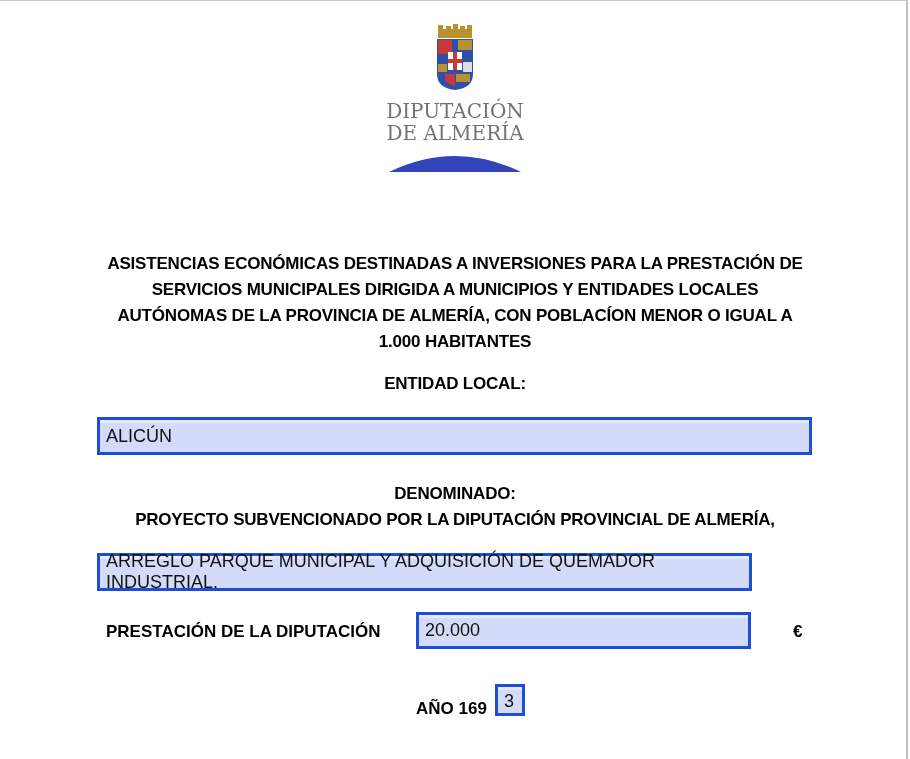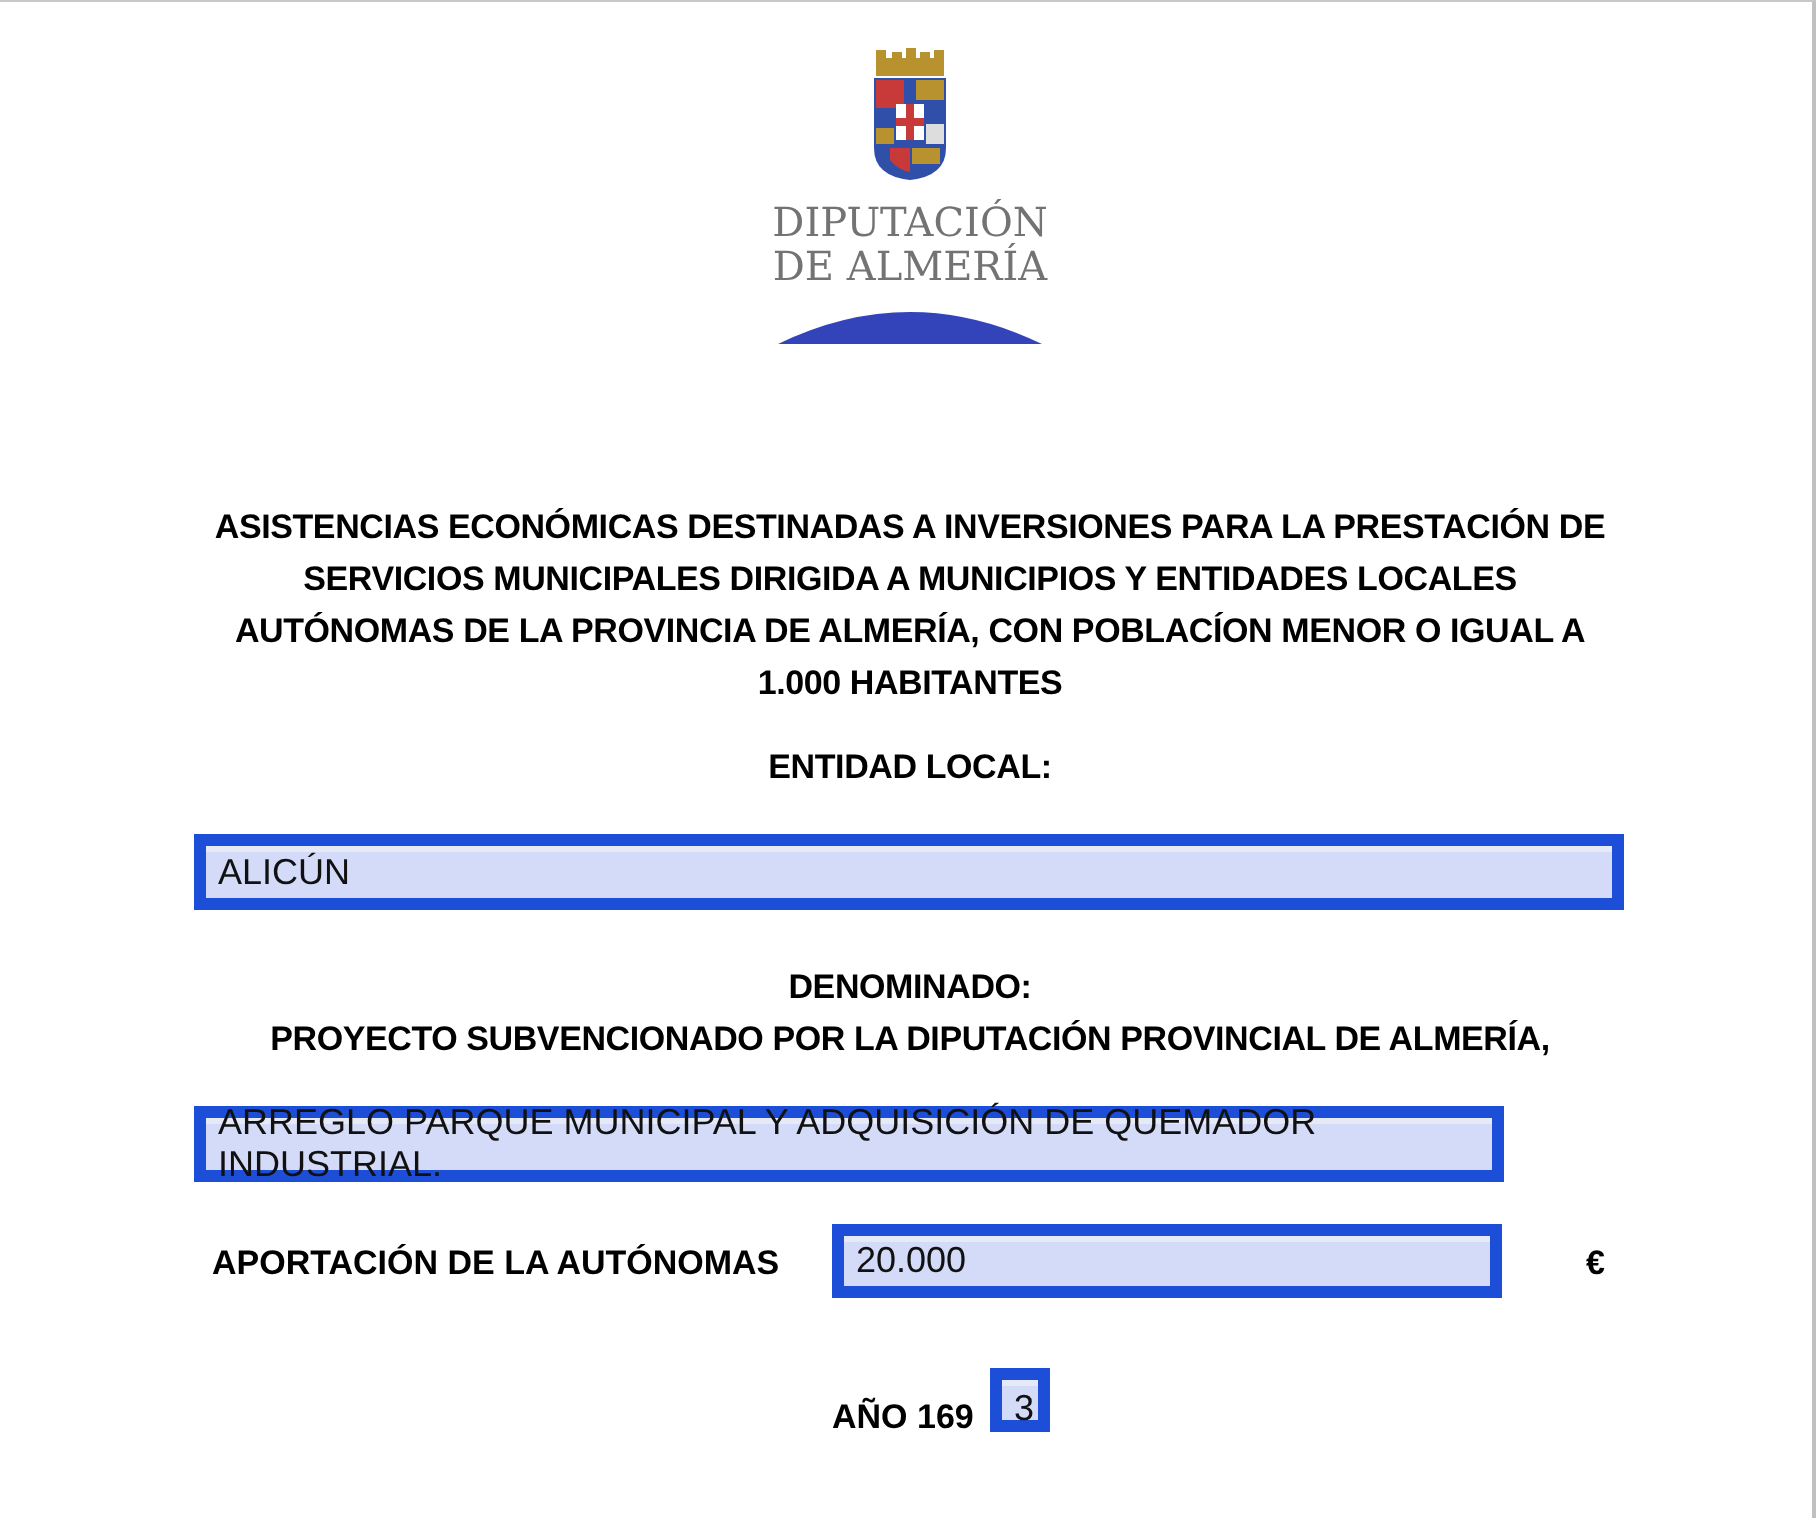--- a/index.html
+++ b/index.html
@@ -18,21 +18,21 @@
       letter-spacing: 0px;
     }
     .logo-line1 { top: 75px; }
     .logo-line2 { top: 97px; }
     .bold-center {
       position: absolute; left: 60px; width: 790px; text-align: center;
       font-weight: bold; font-size: 17px; letter-spacing: -0.2px;
     }
     .title { top: 241px; line-height: 26px; margin-top: 10px; }
     .field {
-      position: absolute; background: #d4dbf8; border: 6px solid #1d4ed8;
+      position: absolute; background: #d4dbf8; border: 3px solid #1d4ed8;
       box-sizing: border-box; font-size: 18px; color: #111;
       display: flex; align-items: center; padding-left: 6px;
     }
     .field::after {
       content: ""; position: absolute; left: 0; right: 0; top: 0; height: 3px; background: #e6e9f6;
     }
     .label-bold { position: absolute; font-weight: bold; font-size: 17px; }
   </style>
 </head>
 <body>
@@ -82,21 +82,21 @@
 
 <div class="bold-center" style="top:481px;line-height:26px">
   <div>DENOMINADO:</div>
   <div>PROYECTO SUBVENCIONADO POR LA DIPUTACIÓN PROVINCIAL DE ALMERÍA,</div>
 </div>
 
 <div class="field" style="left:97px;top:553px;width:655px;height:38px">
   <span style="position:relative;z-index:1">ARREGLO PARQUE MUNICIPAL Y ADQUISICIÓN DE QUEMADOR INDUSTRIAL.</span>
 </div>
 
-<div class="label-bold" style="left:106px;top:622px">APORTACIÓN DE LA AUTÓNOMAS</div>
+<div class="label-bold" style="left:106px;top:622px">PRESTACIÓN DE LA DIPUTACIÓN</div>
 
 <div class="field" style="left:416px;top:612px;width:335px;height:37px">
   <span style="position:relative;z-index:1">20.000</span>
 </div>
 
 <div class="label-bold" style="left:793px;top:622px">€</div>
 
 <div class="label-bold" style="left:416px;top:699px">AÑO 169</div>
 
 <div class="field" style="left:495px;top:684px;width:30px;height:32px;padding-left:6px;align-items:flex-start;padding-top:4px">

